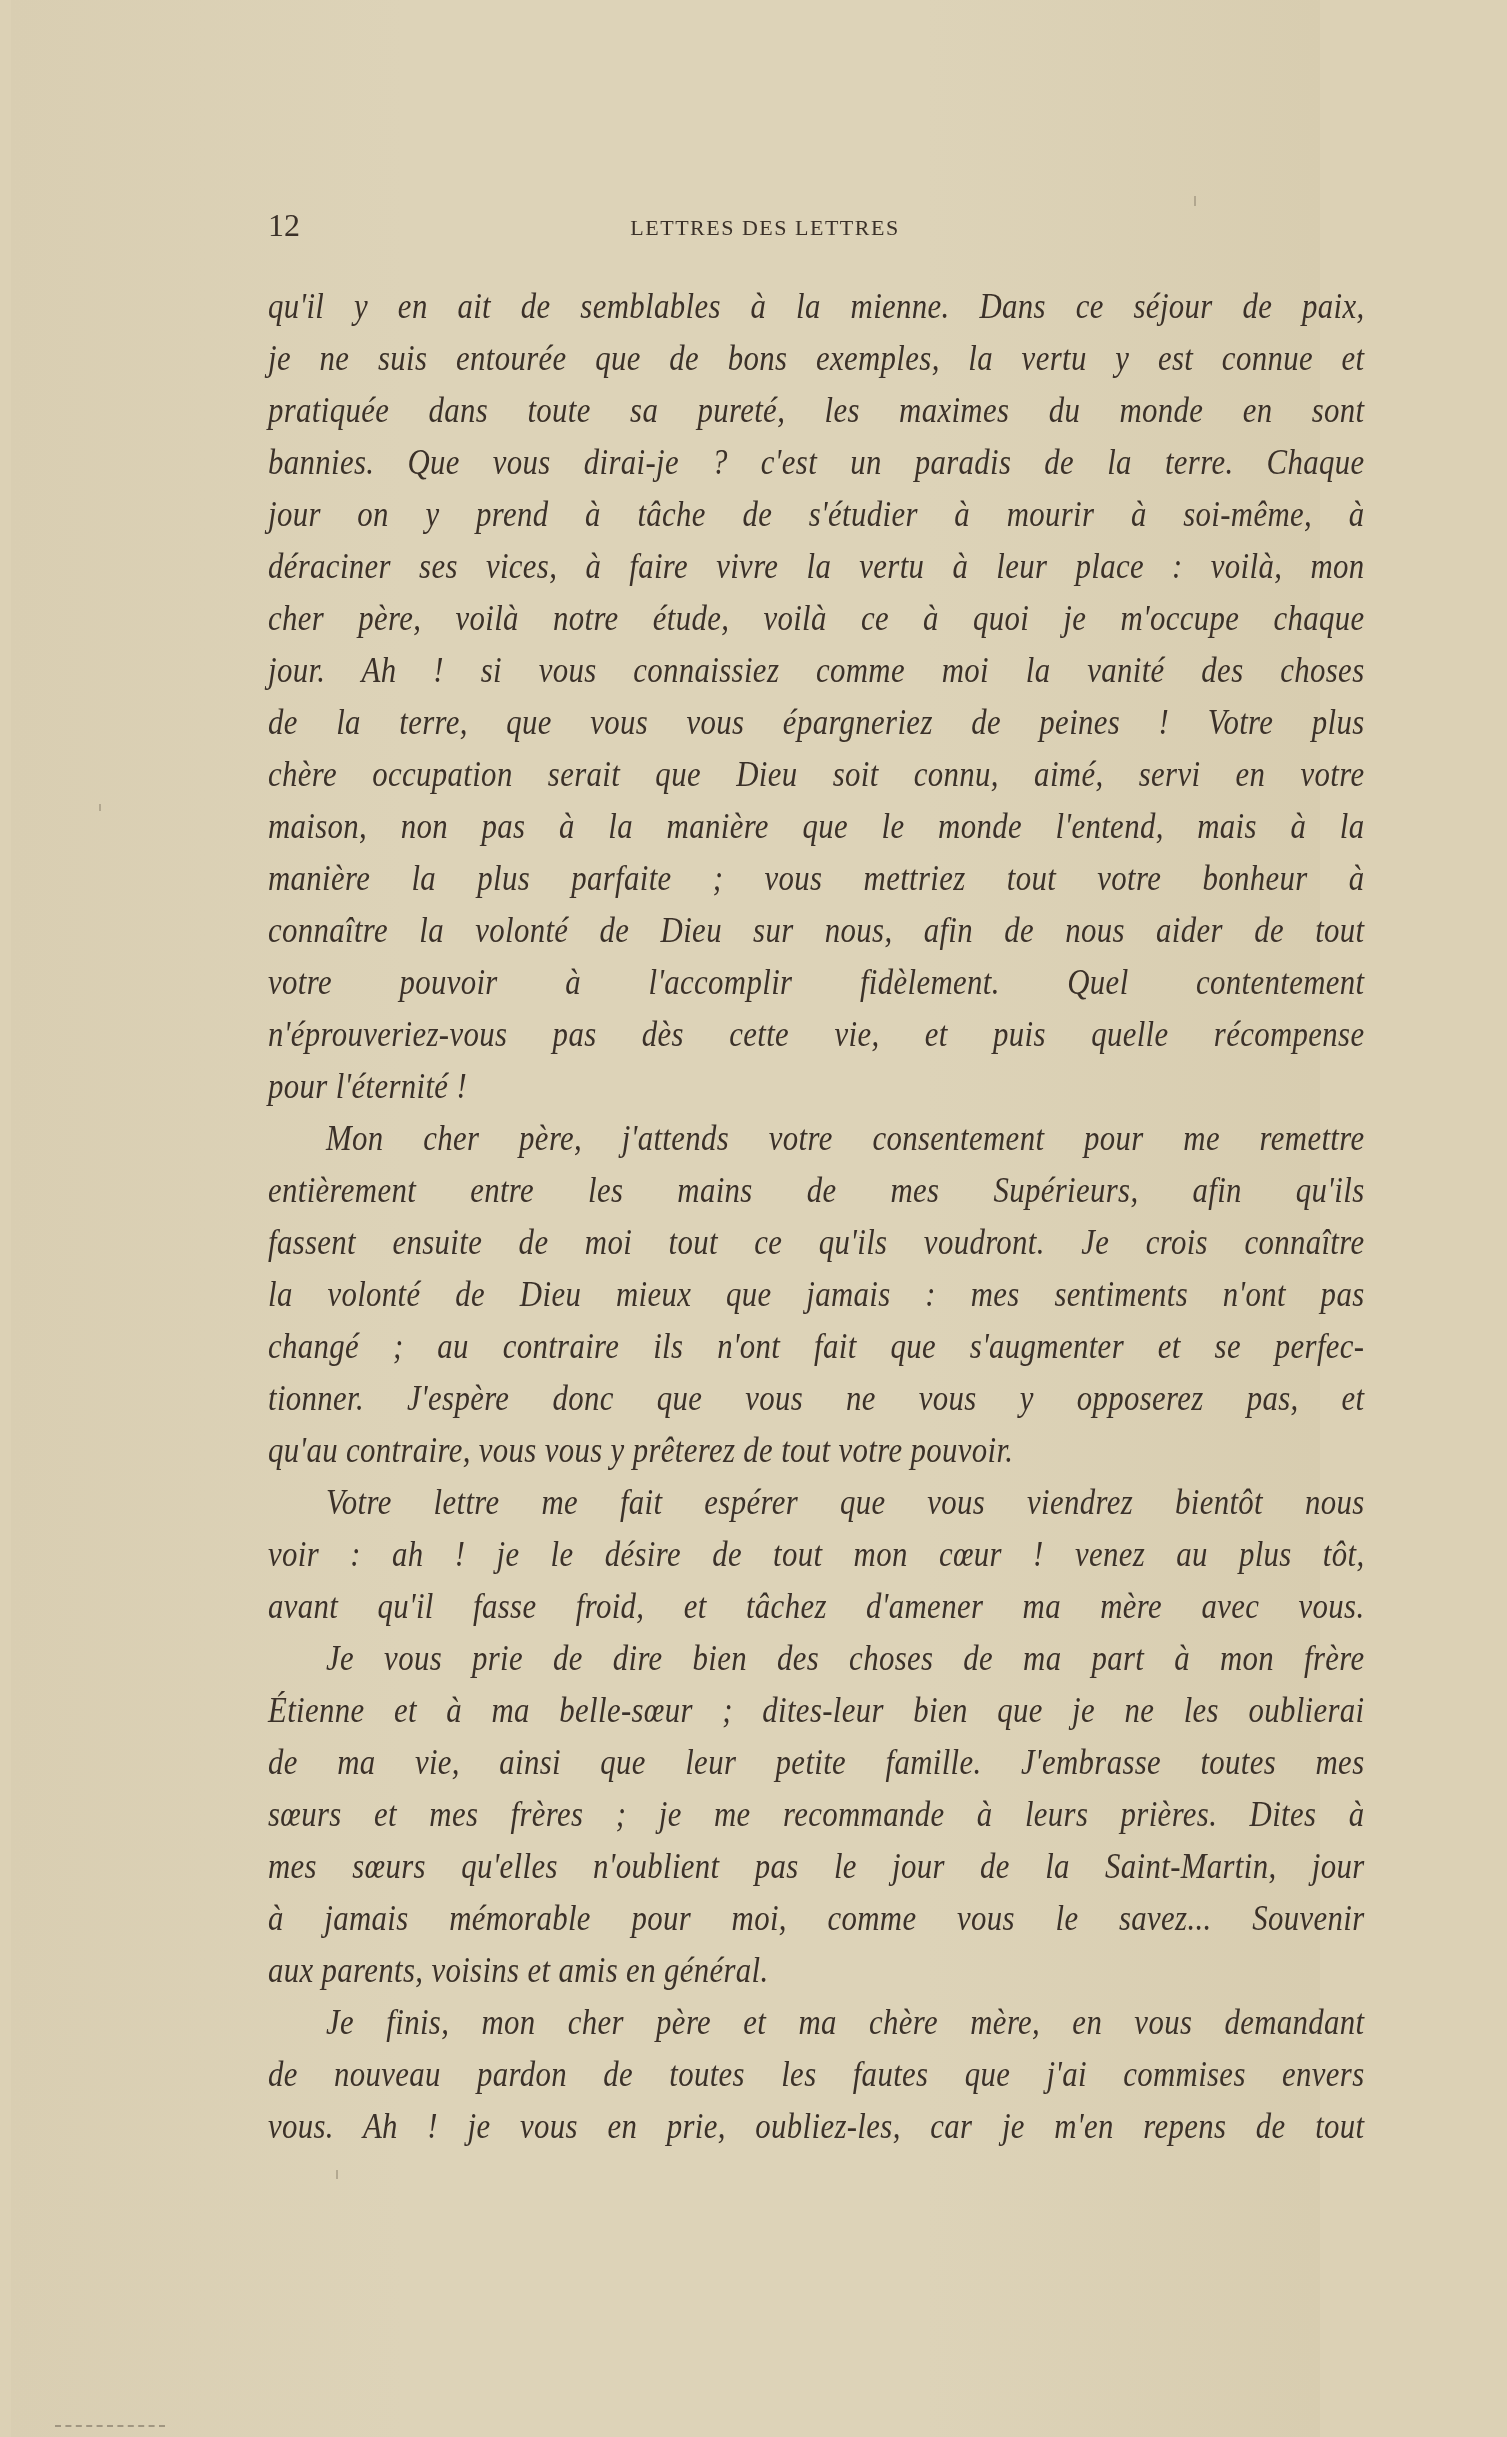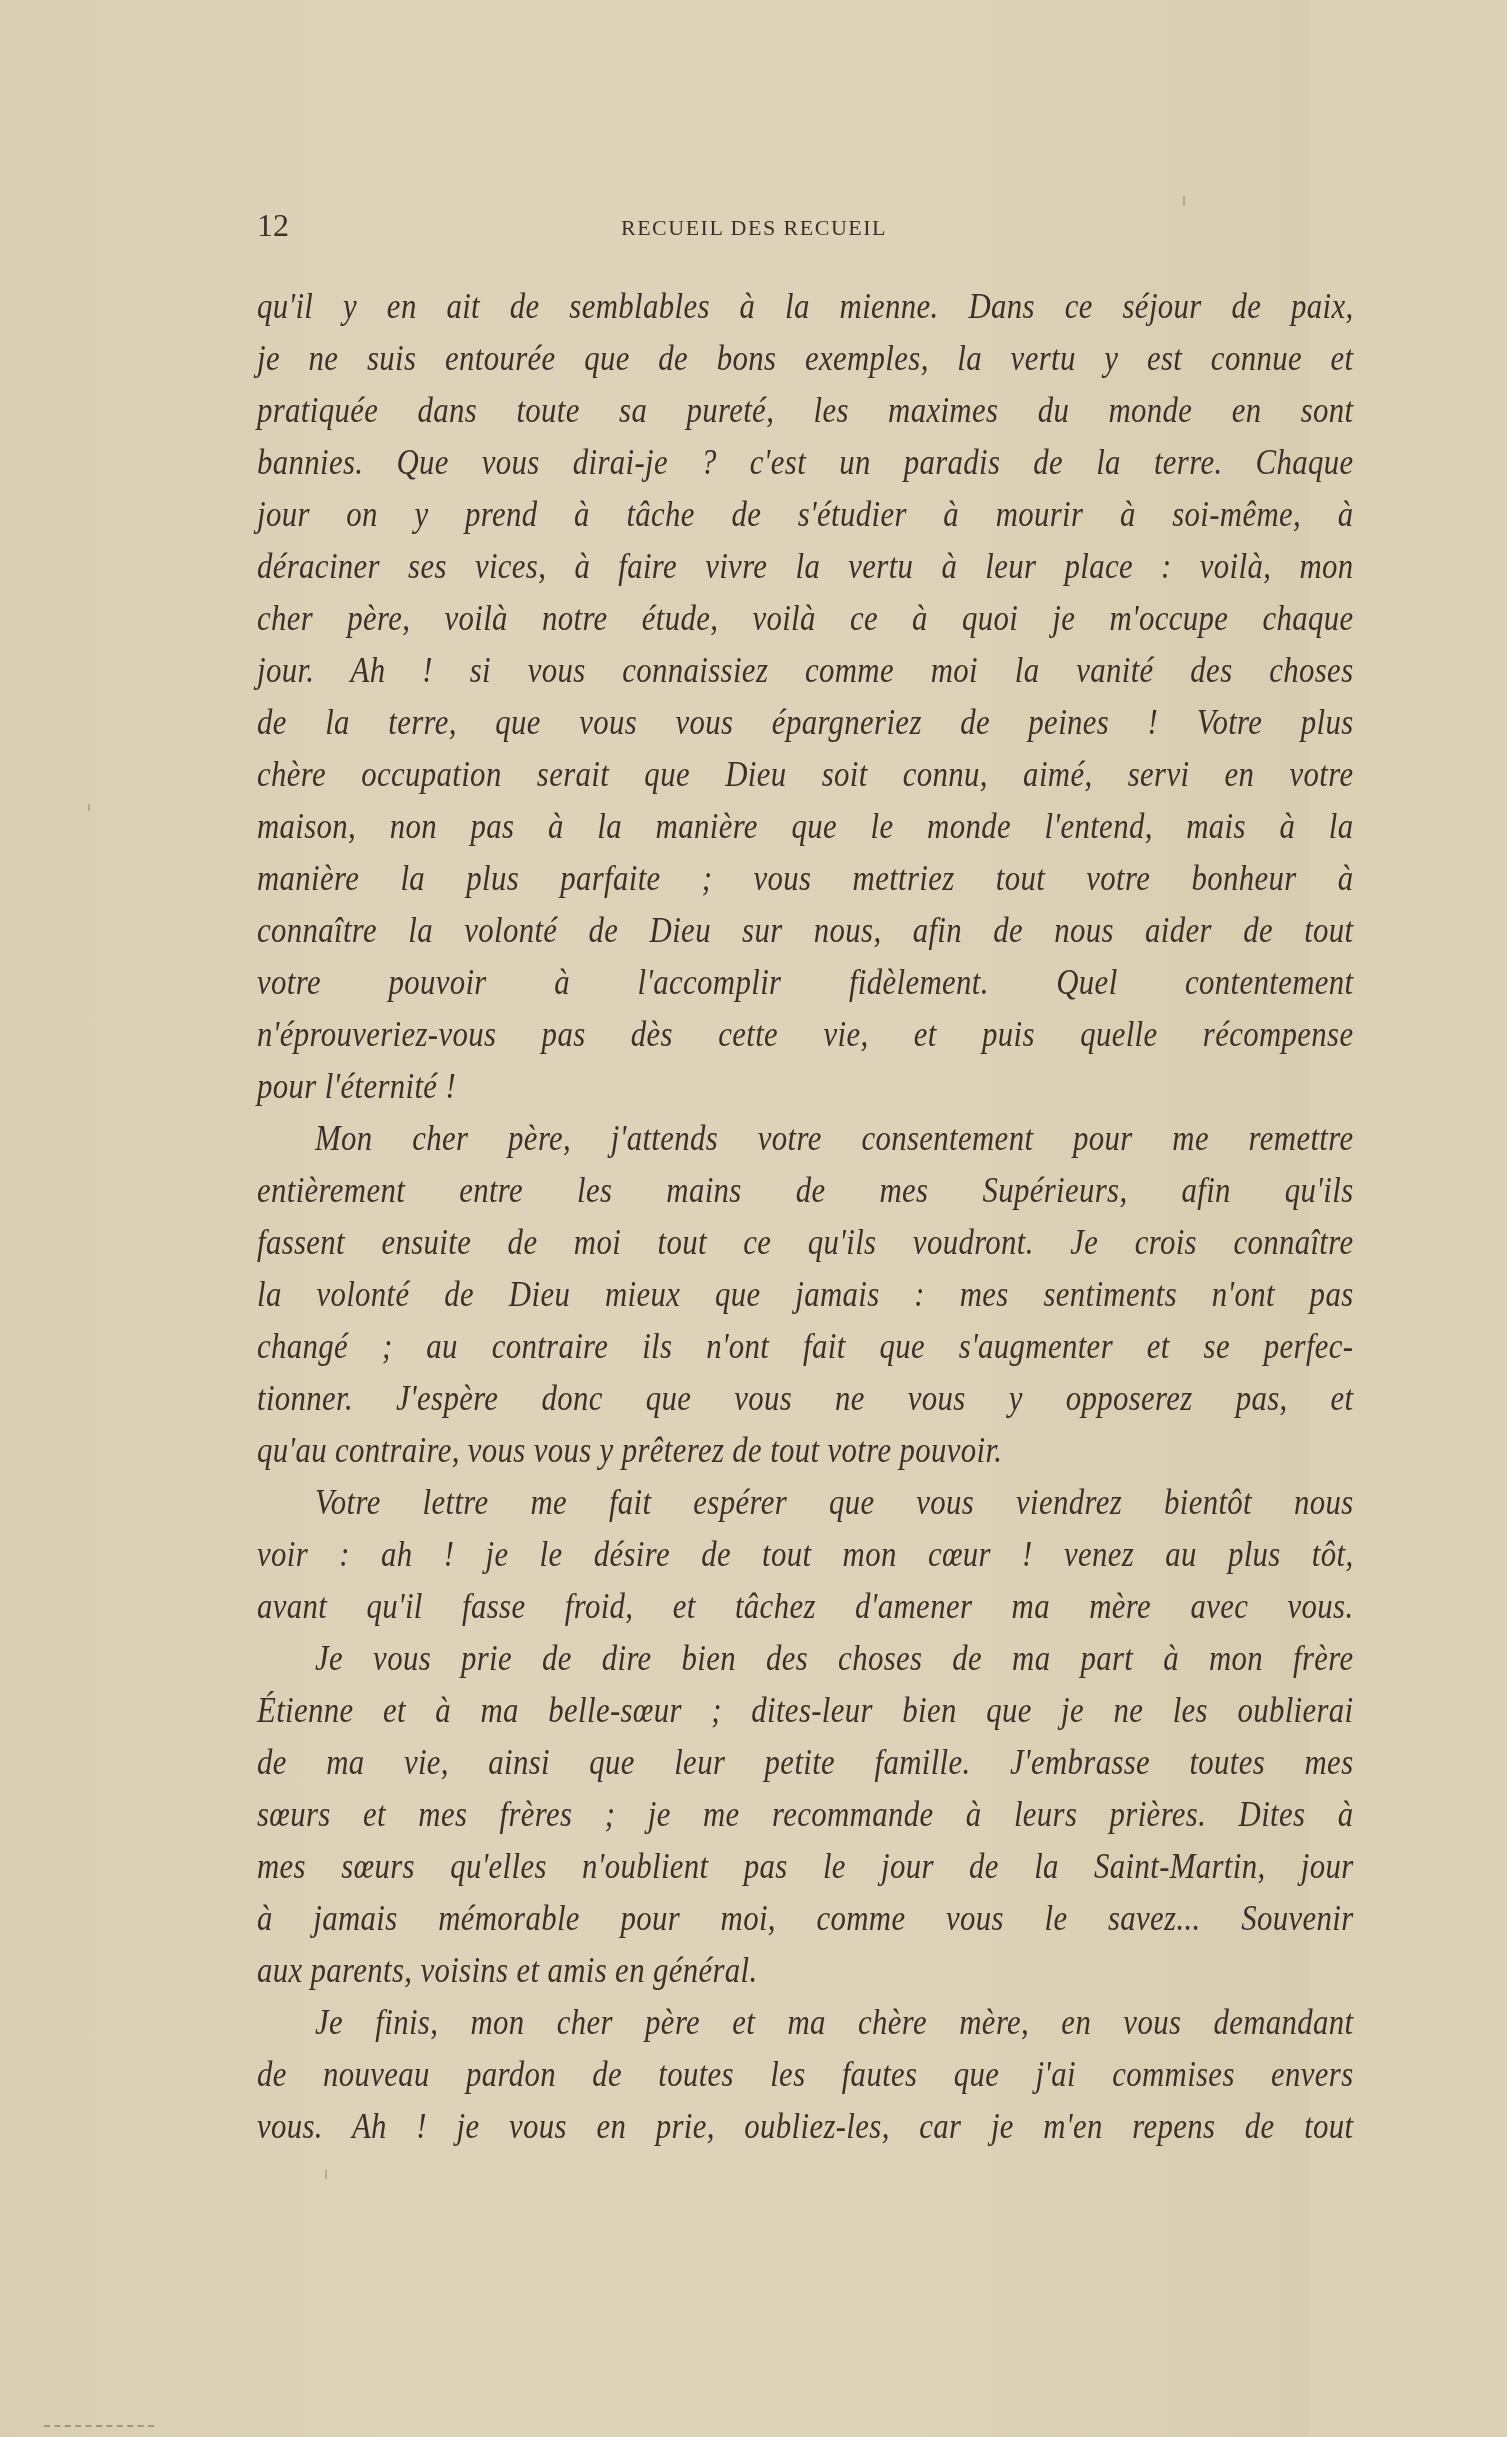--- a/index.html
+++ b/index.html
@@ -4,21 +4,21 @@
 <style>
   html, body { margin: 0; padding: 0; }
   body {
     width: 1507px; height: 2438px;
     background: #dcd1b5;
     position: relative; overflow: hidden;
     font-family: "DejaVu Serif", "Liberation Serif", serif;
     color: #3b3129;
   }
   .page {
-    position: absolute; left: 0; top: 0; width: 1309px; height: 2438px;
+    position: absolute; left: 11px; top: 0; width: 1309px; height: 2438px;
     background: linear-gradient(90deg, #d9ceb2 0%, #ddd3b8 30%, #ddd3b8 70%, #d8cdb0 100%);
   }
   .header {
     position: absolute; left: 257px; top: 207px; width: 1096px; height: 37px;
   }
   .page-number {
     position: absolute; left: 0; top: 0;
     font-family: "Liberation Serif", serif;
     font-size: 32px; line-height: 37px;
   }
@@ -49,21 +49,21 @@
     position: absolute; left: 44px; top: 2425px; width: 110px; height: 2.9px;
     border-top: 2.2px dashed #7a7060; opacity: 0.6;
   }
 </style>
 </head>
 <body>
 
 <div class="page">
   <div class="header">
     <span class="page-number">12</span>
-    <div class="running-head">RECUEIL DES RECUEIL</div>
+    <div class="running-head">LETTRES DES LETTRES</div>
   </div>
 
   <div class="body-text" id="body-text">
       <span class="line">qu'il y en ait de semblables à la mienne. Dans ce séjour de paix,</span>
       <span class="line">je ne suis entourée que de bons exemples, la vertu y est connue et</span>
       <span class="line">pratiquée dans toute sa pureté, les maximes du monde en sont</span>
       <span class="line">bannies. Que vous dirai-je ? c'est un paradis de la terre. Chaque</span>
       <span class="line">jour on y prend à tâche de s'étudier à mourir à soi-même, à</span>
       <span class="line">déraciner ses vices, à faire vivre la vertu à leur place : voilà, mon</span>
       <span class="line">cher père, voilà notre étude, voilà ce à quoi je m'occupe chaque</span>

